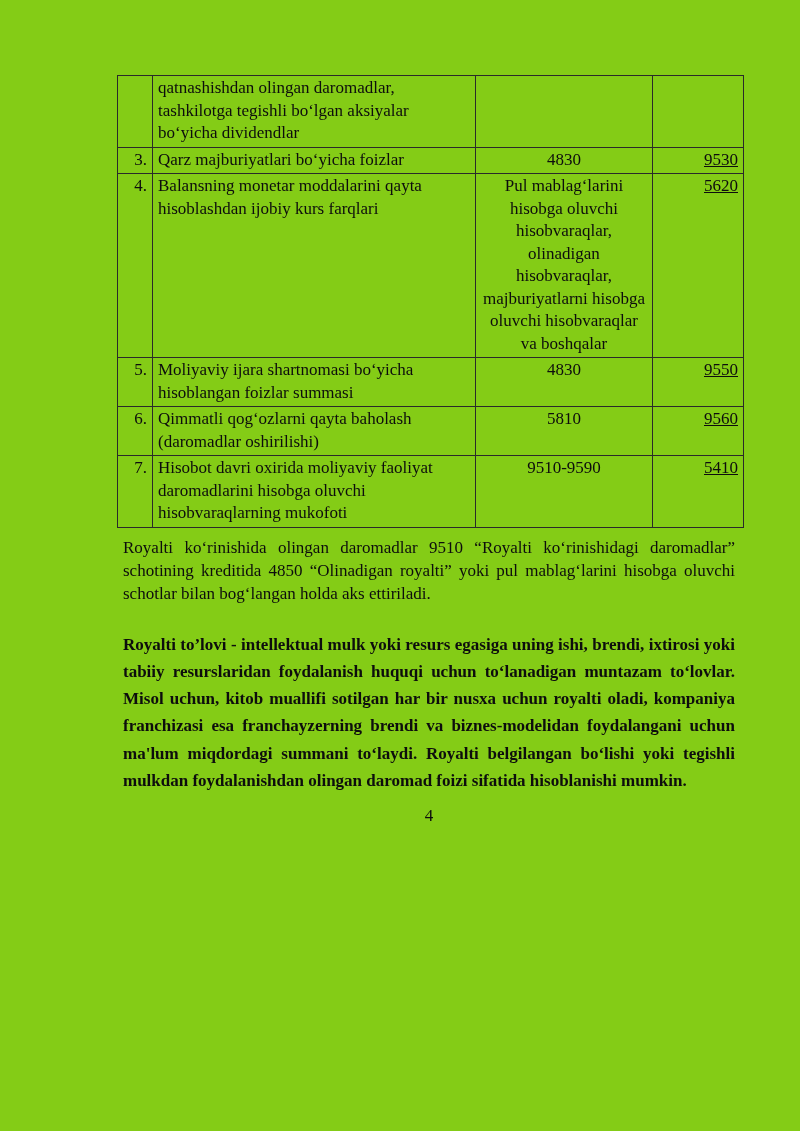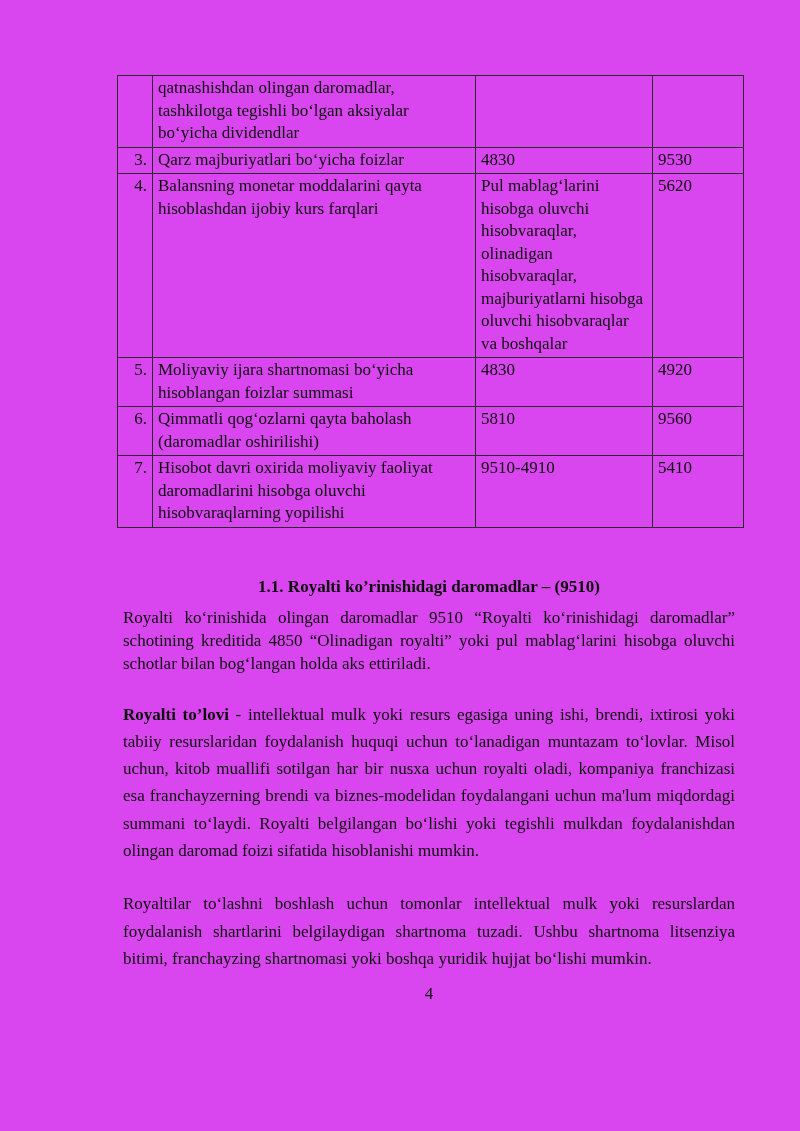--- a/index.html
+++ b/index.html
@@ -4,21 +4,21 @@
 <style>
   html, body {
     margin: 0;
     padding: 0;
     background: #ffffff;
   }
   .page {
     position: relative;
     width: 800px;
     height: 1131px;
-    background: #d946ef;
+    background: #84cc16;
     color: #0d0d0d;
     font-family: "Liberation Serif", "DejaVu Serif", serif;
     font-size: 17px;
     box-sizing: border-box;
     padding: 75px 57px 0 115px;
     overflow: hidden;
   }
   table.doc-table {
     border-collapse: collapse;
     width: 626px;
@@ -26,35 +26,35 @@
     margin-left: 2px;
   }
   table.doc-table td {
     border: 1.6px solid #2a2a2a;
     vertical-align: top;
     padding: 1px 5px 2px 5px;
     line-height: 22.5px;
   }
   td.c-num    { width: 24px;  text-align: right; padding-right: 4px; padding-left: 2px; }
   td.c-desc   { width: 312px; text-align: left; }
-  td.c-debit  { width: 166px; }
-  td.c-credit { width: 80px;  text-align: left; }
+  td.c-debit  { width: 166px; text-align: center; }
+  td.c-credit { width: 80px;  text-align: right; text-decoration: underline; }
   .heading {
     font-size: 17px;
     font-weight: bold;
     text-align: center;
     line-height: 23px;
     margin: 47px 0 0 0;
   }
   .para {
     margin: 8px;
     text-align: justify;
   }
   .lh-sm { line-height: 23px; }
-  .lh-lg { line-height: 27.3px; }
+  .lh-lg { line-height: 27.3px; font-weight: bold; }
   .gap-before { margin-top: 26px; }
   .page-number {
     text-align: center;
     line-height: 27px;
     margin-left: -57px; 
     padding-left: 57px;
   }
 </style>
 </head>
 <body>
@@ -78,41 +78,39 @@
       <tr>
         <td class="c-num">4.</td>
         <td class="c-desc">Balansning monetar moddalarini qayta hisoblashdan ijobiy kurs farqlari</td>
         <td class="c-debit">Pul mablagʻlarini hisobga oluvchi hisobvaraqlar, olinadigan hisobvaraqlar, majburiyatlarni hisobga oluvchi hisobvaraqlar va boshqalar</td>
         <td class="c-credit">5620</td>
       </tr>
       <tr>
         <td class="c-num">5.</td>
         <td class="c-desc">Moliyaviy ijara shartnomasi boʻyicha hisoblangan foizlar summasi</td>
         <td class="c-debit">4830</td>
-        <td class="c-credit">4920</td>
+        <td class="c-credit">9550</td>
       </tr>
       <tr>
         <td class="c-num">6.</td>
         <td class="c-desc">Qimmatli qogʻozlarni qayta baholash (daromadlar oshirilishi)</td>
         <td class="c-debit">5810</td>
         <td class="c-credit">9560</td>
       </tr>
       <tr>
         <td class="c-num">7.</td>
-        <td class="c-desc">Hisobot davri oxirida moliyaviy faoliyat daromadlarini hisobga oluvchi hisobvaraqlarning yopilishi</td>
-        <td class="c-debit">9510-4910</td>
+        <td class="c-desc">Hisobot davri oxirida moliyaviy faoliyat daromadlarini hisobga oluvchi hisobvaraqlarning mukofoti</td>
+        <td class="c-debit">9510-9590</td>
         <td class="c-credit">5410</td>
       </tr>
     </tbody>
   </table>
 
-  <h2 class="heading">1.1. Royalti ko’rinishidagi daromadlar – (9510)</h2>
 
   <p class="para lh-sm"><span>Royalti koʻrinishida olingan daromadlar 9510 “Royalti koʻrinishidagi daromadlar” schotining kreditida 4850 “Olinadigan royalti” yoki pul mablagʻlarini hisobga oluvchi schotlar bilan bogʻlangan holda aks ettiriladi.</span></p>
 
 
   <p class="para lh-lg gap-before"><strong>Royalti to’lovi</strong><span> - intellektual mulk yoki resurs egasiga uning ishi, brendi, ixtirosi yoki tabiiy resurslaridan foydalanish huquqi uchun toʻlanadigan muntazam toʻlovlar. Misol uchun, kitob muallifi sotilgan har bir nusxa uchun royalti oladi, kompaniya franchizasi esa franchayzerning brendi va biznes-modelidan foydalangani uchun ma'lum miqdordagi summani toʻlaydi. Royalti belgilangan boʻlishi yoki tegishli mulkdan foydalanishdan olingan daromad foizi sifatida hisoblanishi mumkin.</span></p>
 
-  <p class="para lh-lg gap-before"><span>Royaltilar toʻlashni boshlash uchun tomonlar intellektual mulk yoki resurslardan foydalanish shartlarini belgilaydigan shartnoma tuzadi. Ushbu shartnoma litsenziya bitimi, franchayzing shartnomasi yoki boshqa yuridik hujjat boʻlishi mumkin.</span></p>
 
   <div class="page-number">4</div>
 
 </div>
 
 </body></html>

